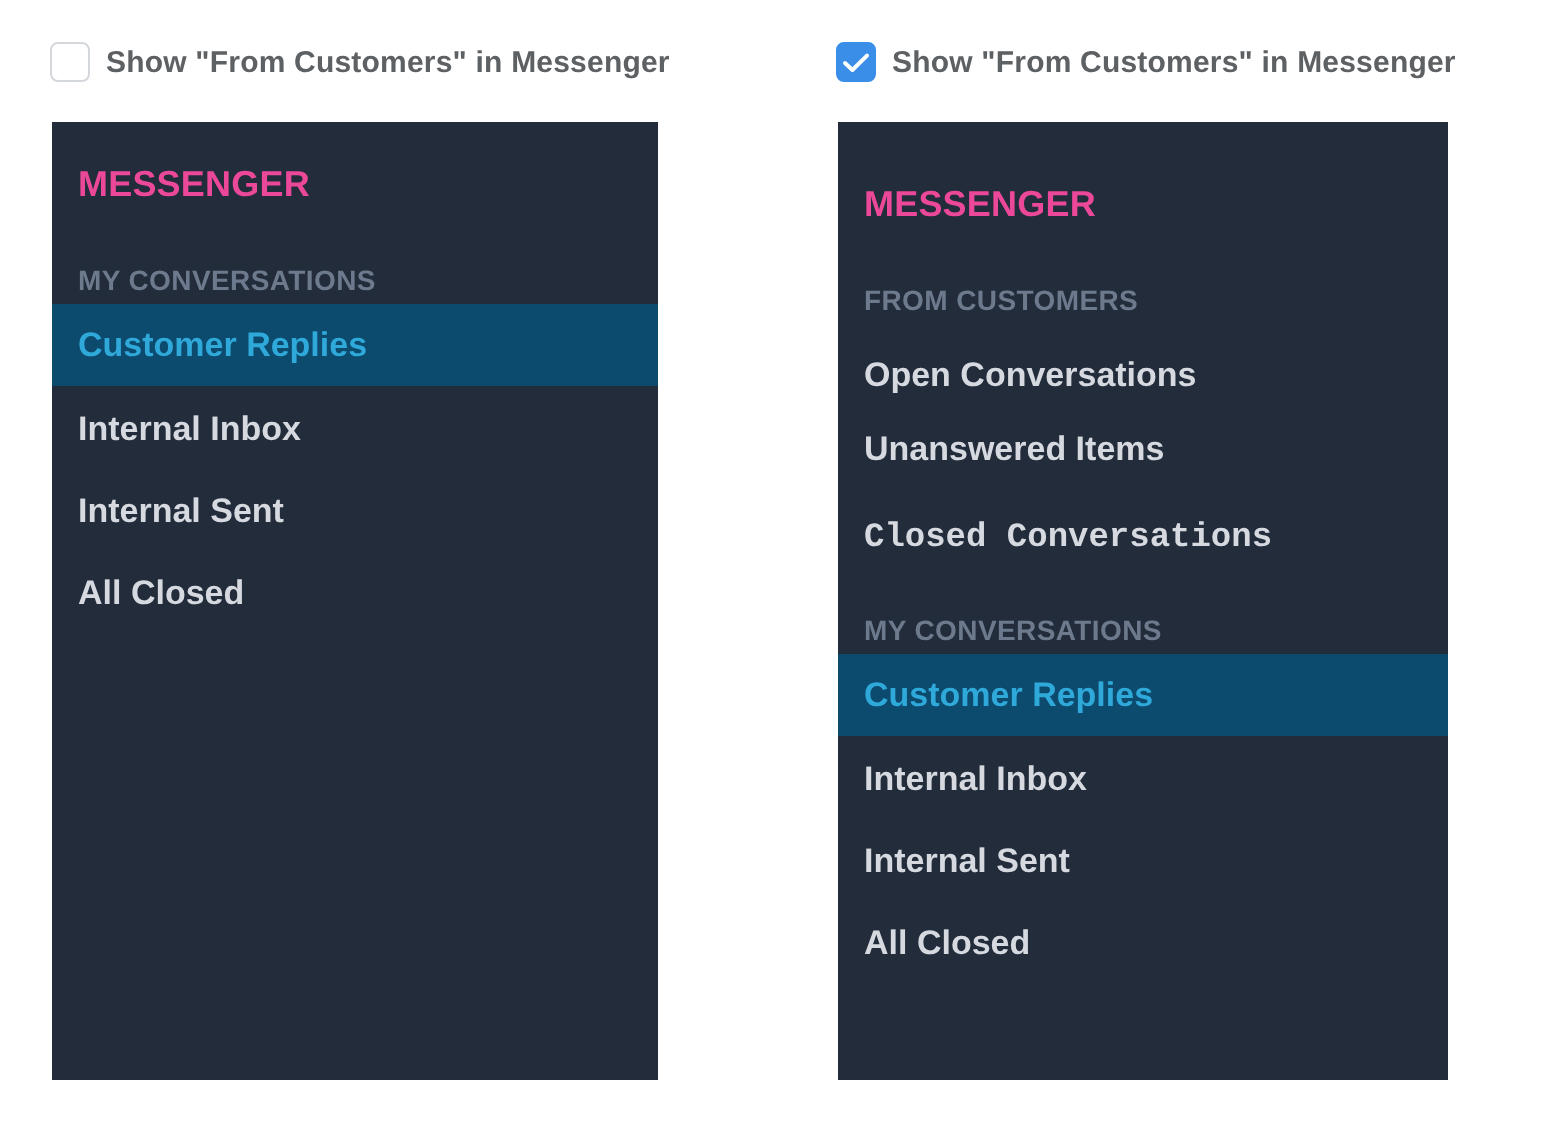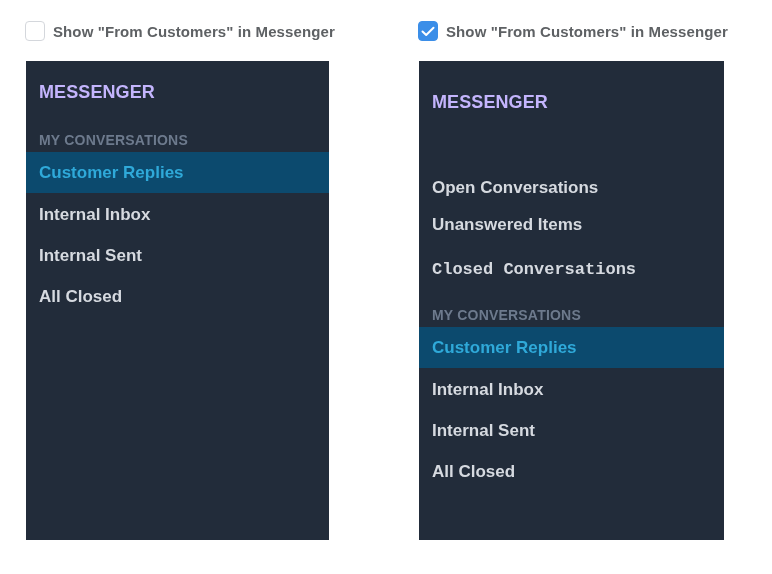--- a/index.html
+++ b/index.html
@@ -51,21 +51,21 @@
       top: 61px;
     }
     .sidebar.left { left: 26px; }
     .sidebar.right { left: 419px; width: 305px; }
 
     .sb-title {
       position: absolute;
       left: 13px;
       font-size: 18px;
       font-weight: bold;
-      color: #c4b5fd;
+      color: #ec4899;
       letter-spacing: 0.1px;
     }
     .sb-section {
       position: absolute;
       left: 13px;
       font-size: 14px;
       font-weight: bold;
       color: #6d7a8d;
       letter-spacing: 0.2px;
     }
@@ -110,20 +110,21 @@
     <svg width="14" height="11" viewBox="0 0 14 11">
       <path d="M1.5 5.5 L5.2 9 L12.5 1.8" fill="none" stroke="#ffffff" stroke-width="2" stroke-linecap="round" stroke-linejoin="round"></path>
     </svg>
   </div>
   <span class="toggle-label">Show "From Customers" in Messenger</span>
 </div>
 
 <div class="sidebar right">
   <div class="sb-title" style="top:31px;">MESSENGER</div>
 
+  <div class="sb-section" style="top:81px;">FROM CUSTOMERS</div>
   <div class="sb-item" style="top:106px;text-align:center;">Open Conversations</div>
   <div class="sb-item" style="top:143px;text-align:right;">Unanswered Items</div>
   <div class="sb-item" style="top:188px;font-family:Liberation Mono, monospace;">Closed Conversations</div>
 
   <div class="sb-section" style="top:246px;">MY CONVERSATIONS</div>
   <div class="sb-item active" style="top:266px;">Customer Replies</div>
   <div class="sb-item" style="top:308px;">Internal Inbox</div>
   <div class="sb-item" style="top:349px;">Internal Sent</div>
   <div class="sb-item" style="top:390px;">All Closed</div>
 </div>

